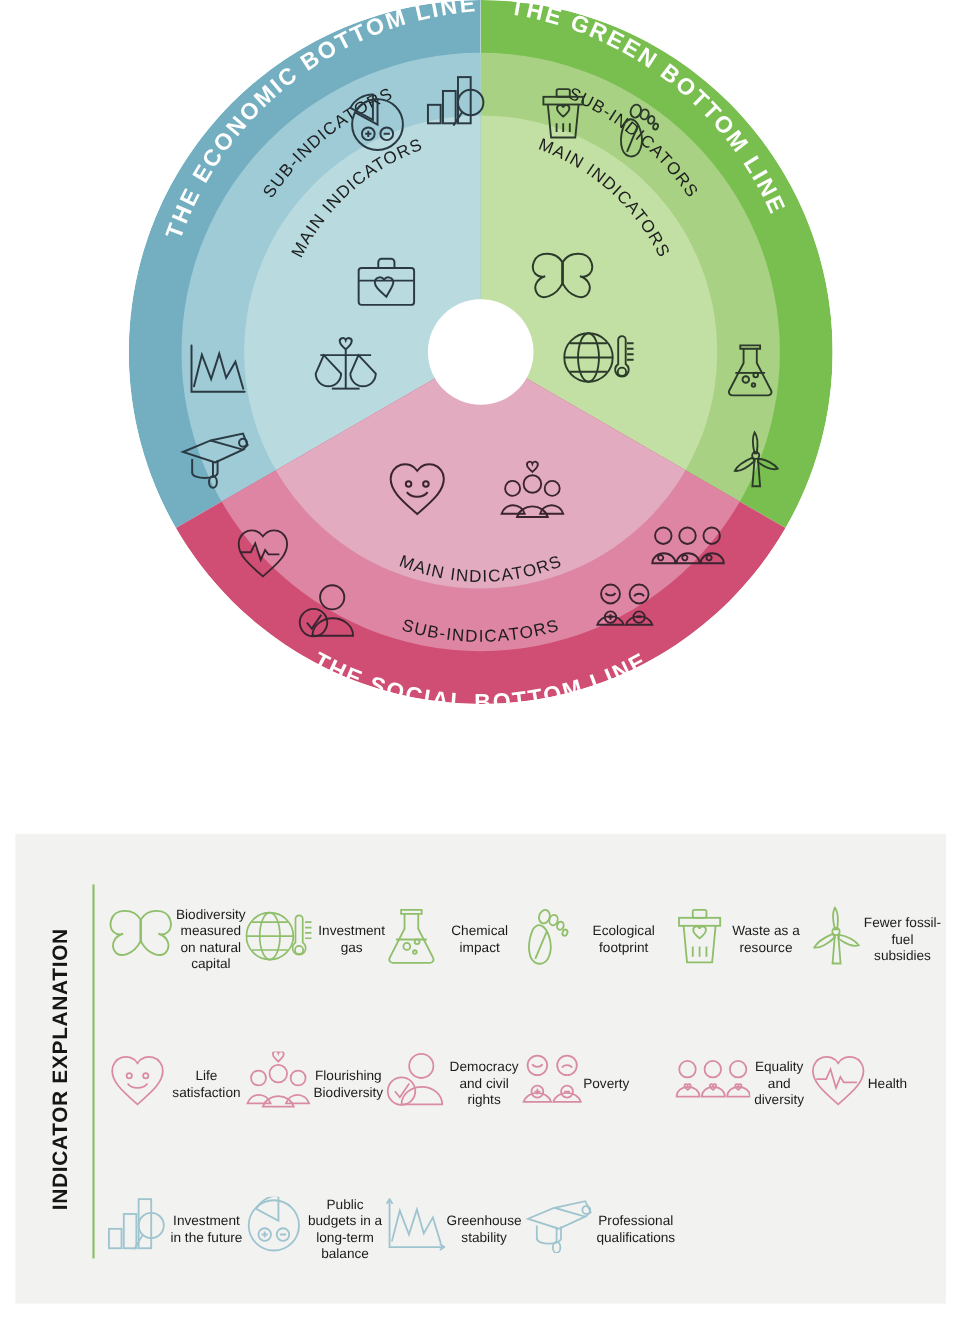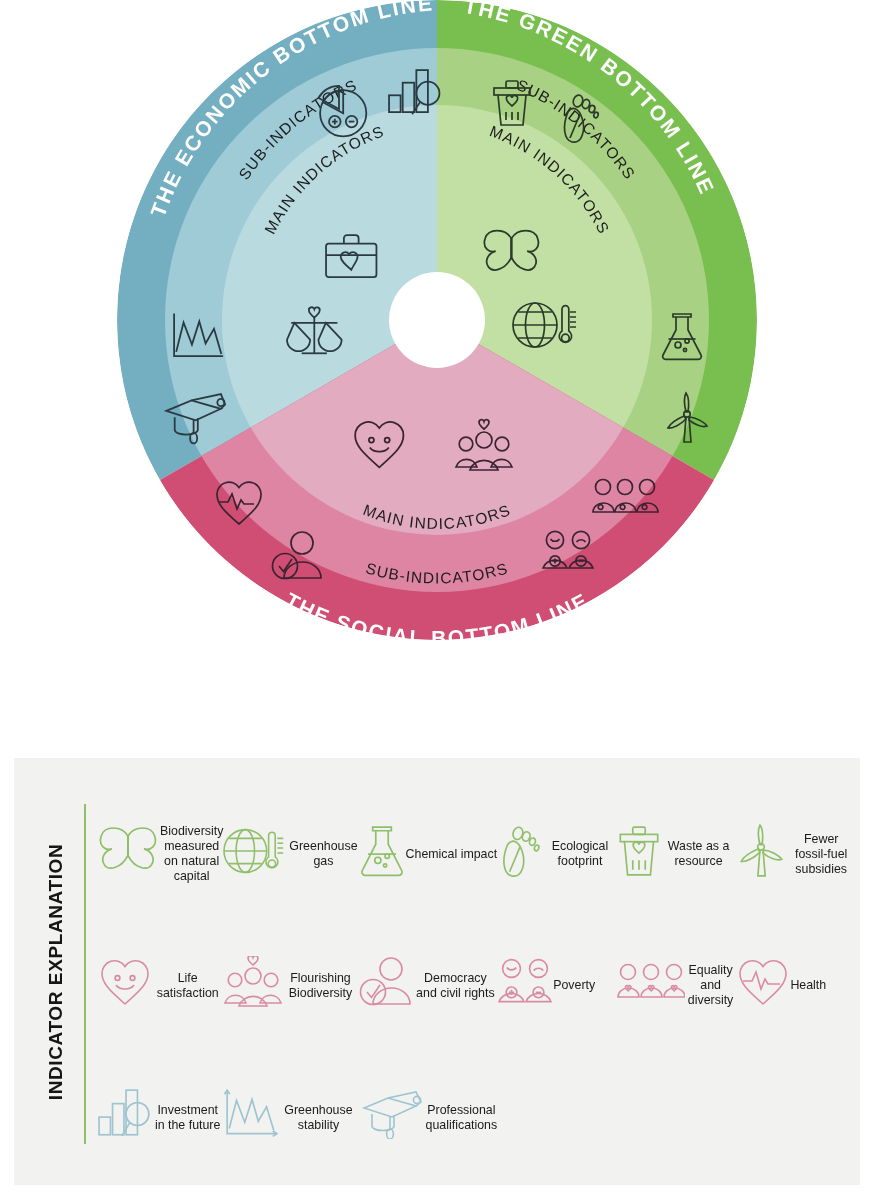--- a/index.html
+++ b/index.html
@@ -304,21 +304,21 @@
         <svg width="66" height="54" viewBox="0 0 68 50" fill="none" stroke="#8fbf6a" stroke-width="1.6">
           <circle cx="23" cy="25" r="22"></circle>
           <ellipse cx="23" cy="25" rx="9.5" ry="22"></ellipse>
           <path d="M1 25 h44"></path>
             <path d="M6.2 12 h33.6M6.2 38 h33.6"></path>
           <path d="M47 9 a3.4 3.4 0 0 1 6.8 0 v22 a6.2 6.2 0 1 1 -6.8 0Z"></path>
           <circle cx="50.4" cy="38" r="3.8"></circle>
           <path d="M56 12 h6M56 17 h6M56 22 h6M56 27 h6"></path>
         </svg>
       </div>
-      <div class="legend-caption">Greenhouse gas</div>
+      <div class="legend-caption">Investment gas</div>
     </div>
 
     <div class="legend-cell">
       <div class="legend-icon">
         <svg width="48" height="54" viewBox="0 0 44 52" fill="none" stroke="#8fbf6a" stroke-width="1.6">
           <path d="M13 3 h18 v3.5 h-18 Z"></path>
           <path d="M16 6.5 v13 L3 45 a3 3 0 0 0 2.6 4.4 h32.8 A3 3 0 0 0 41 45 L28 19.5 V6.5"></path>
           <path d="M8.5 29 h27"></path>
           <circle cx="18" cy="35" r="3"></circle>
             <circle cx="27" cy="31" r="2.1"></circle>
@@ -460,20 +460,33 @@
           <rect x="1" y="28" width="11" height="17"></rect>
           <rect x="14" y="15" width="11" height="30"></rect>
           <rect x="27" y="2" width="11" height="43"></rect>
           <circle cx="38" cy="25" r="11"></circle>
           <path d="M30.5 33.5 L23 46"></path>
         </svg>
       </div>
       <div class="legend-caption">Investment in the future</div>
     </div>
 
+    <div class="legend-cell">
+      <div class="legend-icon">
+        <svg width="54" height="52" viewBox="0 0 52 50" fill="none" stroke="#9ec4cf" stroke-width="1.6">
+          <circle cx="25" cy="25" r="22"></circle>
+          <path d="M29 21 L29 -1 A22 22 0 0 0 9.5 10.5 Z"></path>
+          <circle cx="17" cy="33" r="5.5"></circle>
+            <path d="M14.3 33h5.4M17 30.3v5.4"></path>
+          <circle cx="33" cy="33" r="5.5"></circle>
+            <path d="M30.3 33h5.4"></path>
+        </svg>
+      </div>
+      <div class="legend-caption">Public budgets in a long-term balance</div>
+    </div>
 
     <div class="legend-cell">
       <div class="legend-icon">
         <svg width="56" height="50" viewBox="0 0 54 48" fill="none" stroke="#9ec4cf" stroke-width="1.6">
           <path d="M4 1 V43 H52" stroke-linecap="round"></path>
           <path d="M4 1 l-2.6 4M4 1 l2.6 4M52 43 l-4 -2.6M52 43 l-4 2.6"></path>
           <path d="M6 38 L13 11 L21 32 L28 10 L34 31 L42 17 L49 40"></path>
         </svg>
       </div>
       <div class="legend-caption">Greenhouse stability</div>

